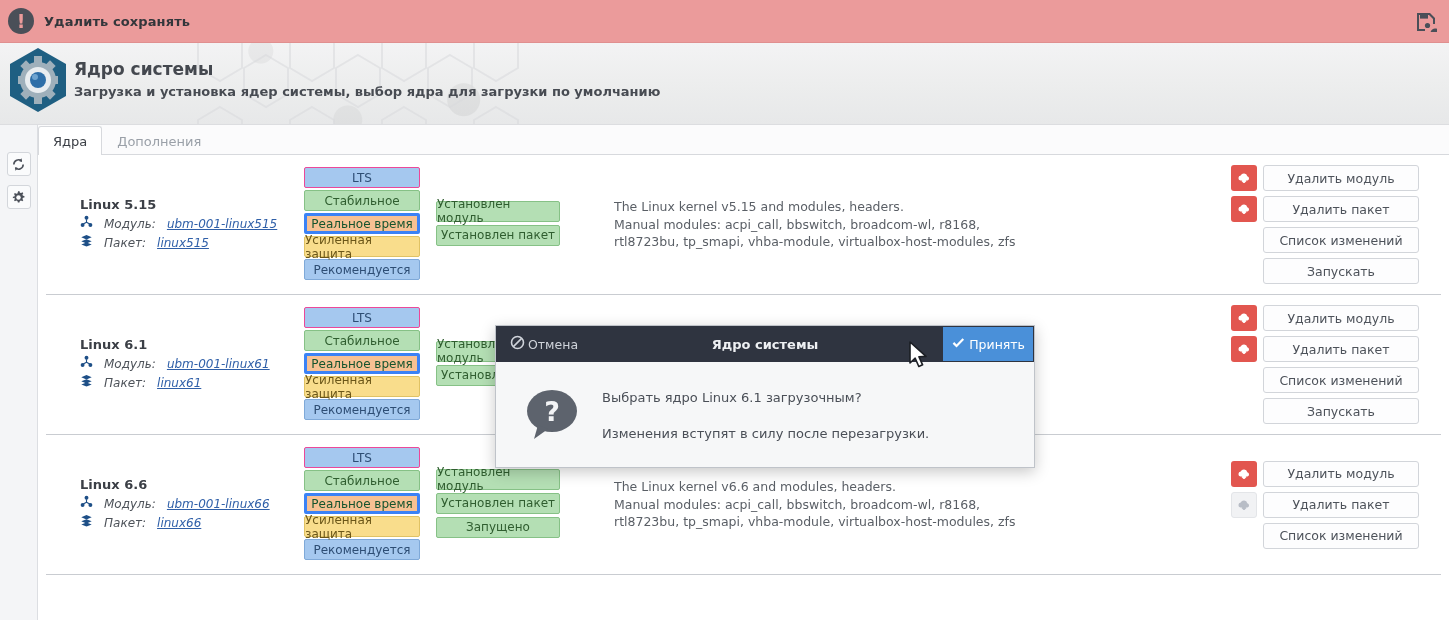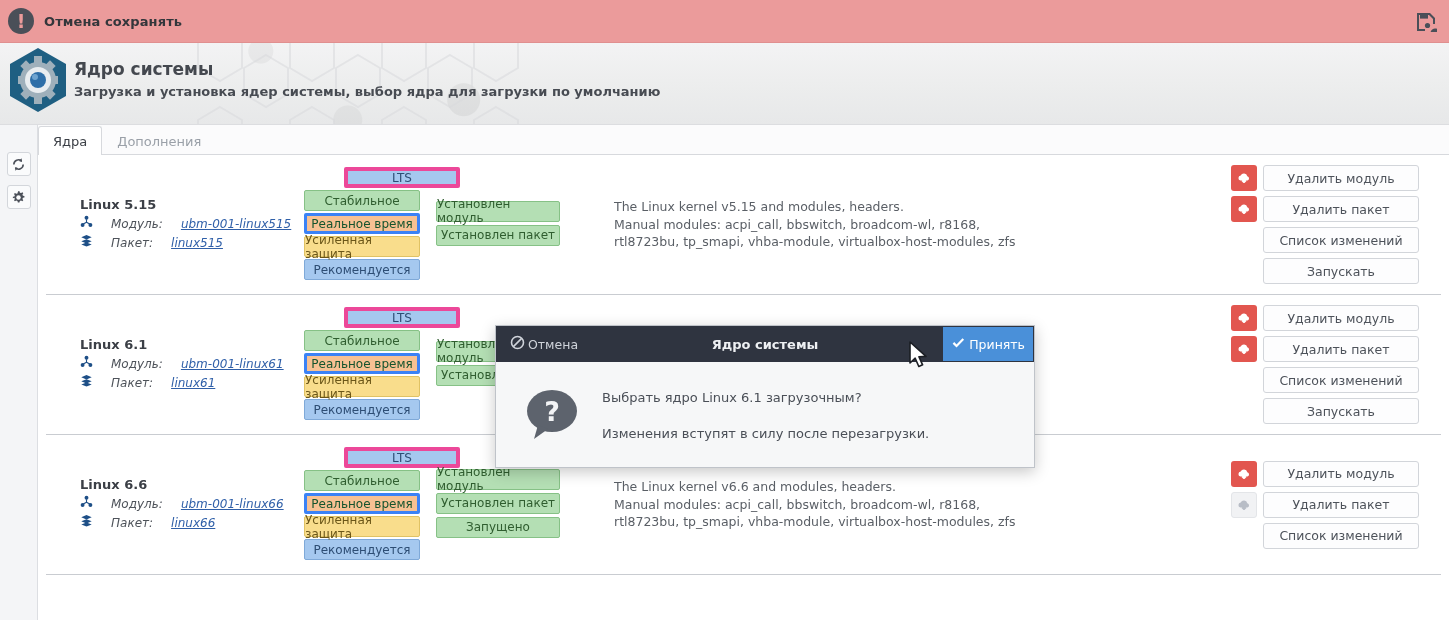--- a/index.html
+++ b/index.html
@@ -124,36 +124,36 @@
   .krow .cols {
     display: flex; align-items: center; height: 139px;
   }
 
   
   .c-name { width: 258px; padding-left: 34px; flex: 0 0 auto; }
   .c-name .kname {
     font-size: 13px; font-weight: bold; color: #3b3f46; margin-bottom: 3px;
   }
   .c-name .kline {
-    display: flex; align-items: flex-start; gap: 18px;
+    display: flex; align-items: flex-start; gap: 11px;
     font-size: 12px; color: #4e535a; font-style: italic; line-height: 1.55;
   }
   .c-name .kline a {
     color: #2f5fa8; font-style: italic; text-decoration: underline;
   }
 
   
   .c-tags { width: 130px; flex: 0 0 auto; }
   .tag {
     width: 116px; height: 21px;
     display: flex; align-items: center; justify-content: center;
     font-size: 12px; margin-bottom: 2px;
     border-radius: 2px;
   }
-  .tag.lts  { background:#a5c8ef; border:4px solid #ec4899; color:#2d4d74;margin-left:40px; }
+  .tag.lts  { background:#a5c8ef; border:1px solid #ec4899; color:#2d4d74; }
   .tag.stab { background:#b4dfb4; border:1px solid #86c186; color:#2f5d2f; }
   .tag.rt   { background:#f7c193; border:3px solid #3b82f6; color:#14532d; }
   .tag.hard { background:#f9dd8c; border:1px solid #e0c264; color:#6b5618; }
   .tag.rec  { background:#a5c8ef; border:1px solid #7fa9d8; color:#2d4d74; }
 
   
   .c-status { width: 140px; flex: 0 0 auto; padding-left: 2px; }
   .st {
     width: 124px; height: 21px;
     display: flex; align-items: center; justify-content: center;
@@ -227,21 +227,21 @@
 
   .cursor { position: absolute; left: 908px; top: 341px; z-index: 40; pointer-events: none; }
 </style>
 </head>
 <body>
 
 <div id="app">
 
   <div class="warnbar">
     <div class="bang">!</div>
-    <div class="wtext">Отмена сохранять</div>
+    <div class="wtext">Удалить сохранять</div>
     <div class="saveas" title="save">
       <svg width="22" height="21" viewBox="0 0 22 21" aria-hidden="true">
         <path d="M2 2h13l5 5v6h-2V8l-4-4H4v14h6v2H2z" fill="#4a4f58"></path>
         <rect x="5" y="2.6" width="8" height="5" fill="#4a4f58"></rect>
         <circle cx="12.5" cy="14.5" r="2.6" fill="#4a4f58"></circle>
         <path d="M15.6 21c.6-2.4 2.4-3.6 4.4-3.6s3.8 1.2 4.4 3.6z" fill="#4a4f58"></path>
       </svg>
     </div>
   </div>
 

